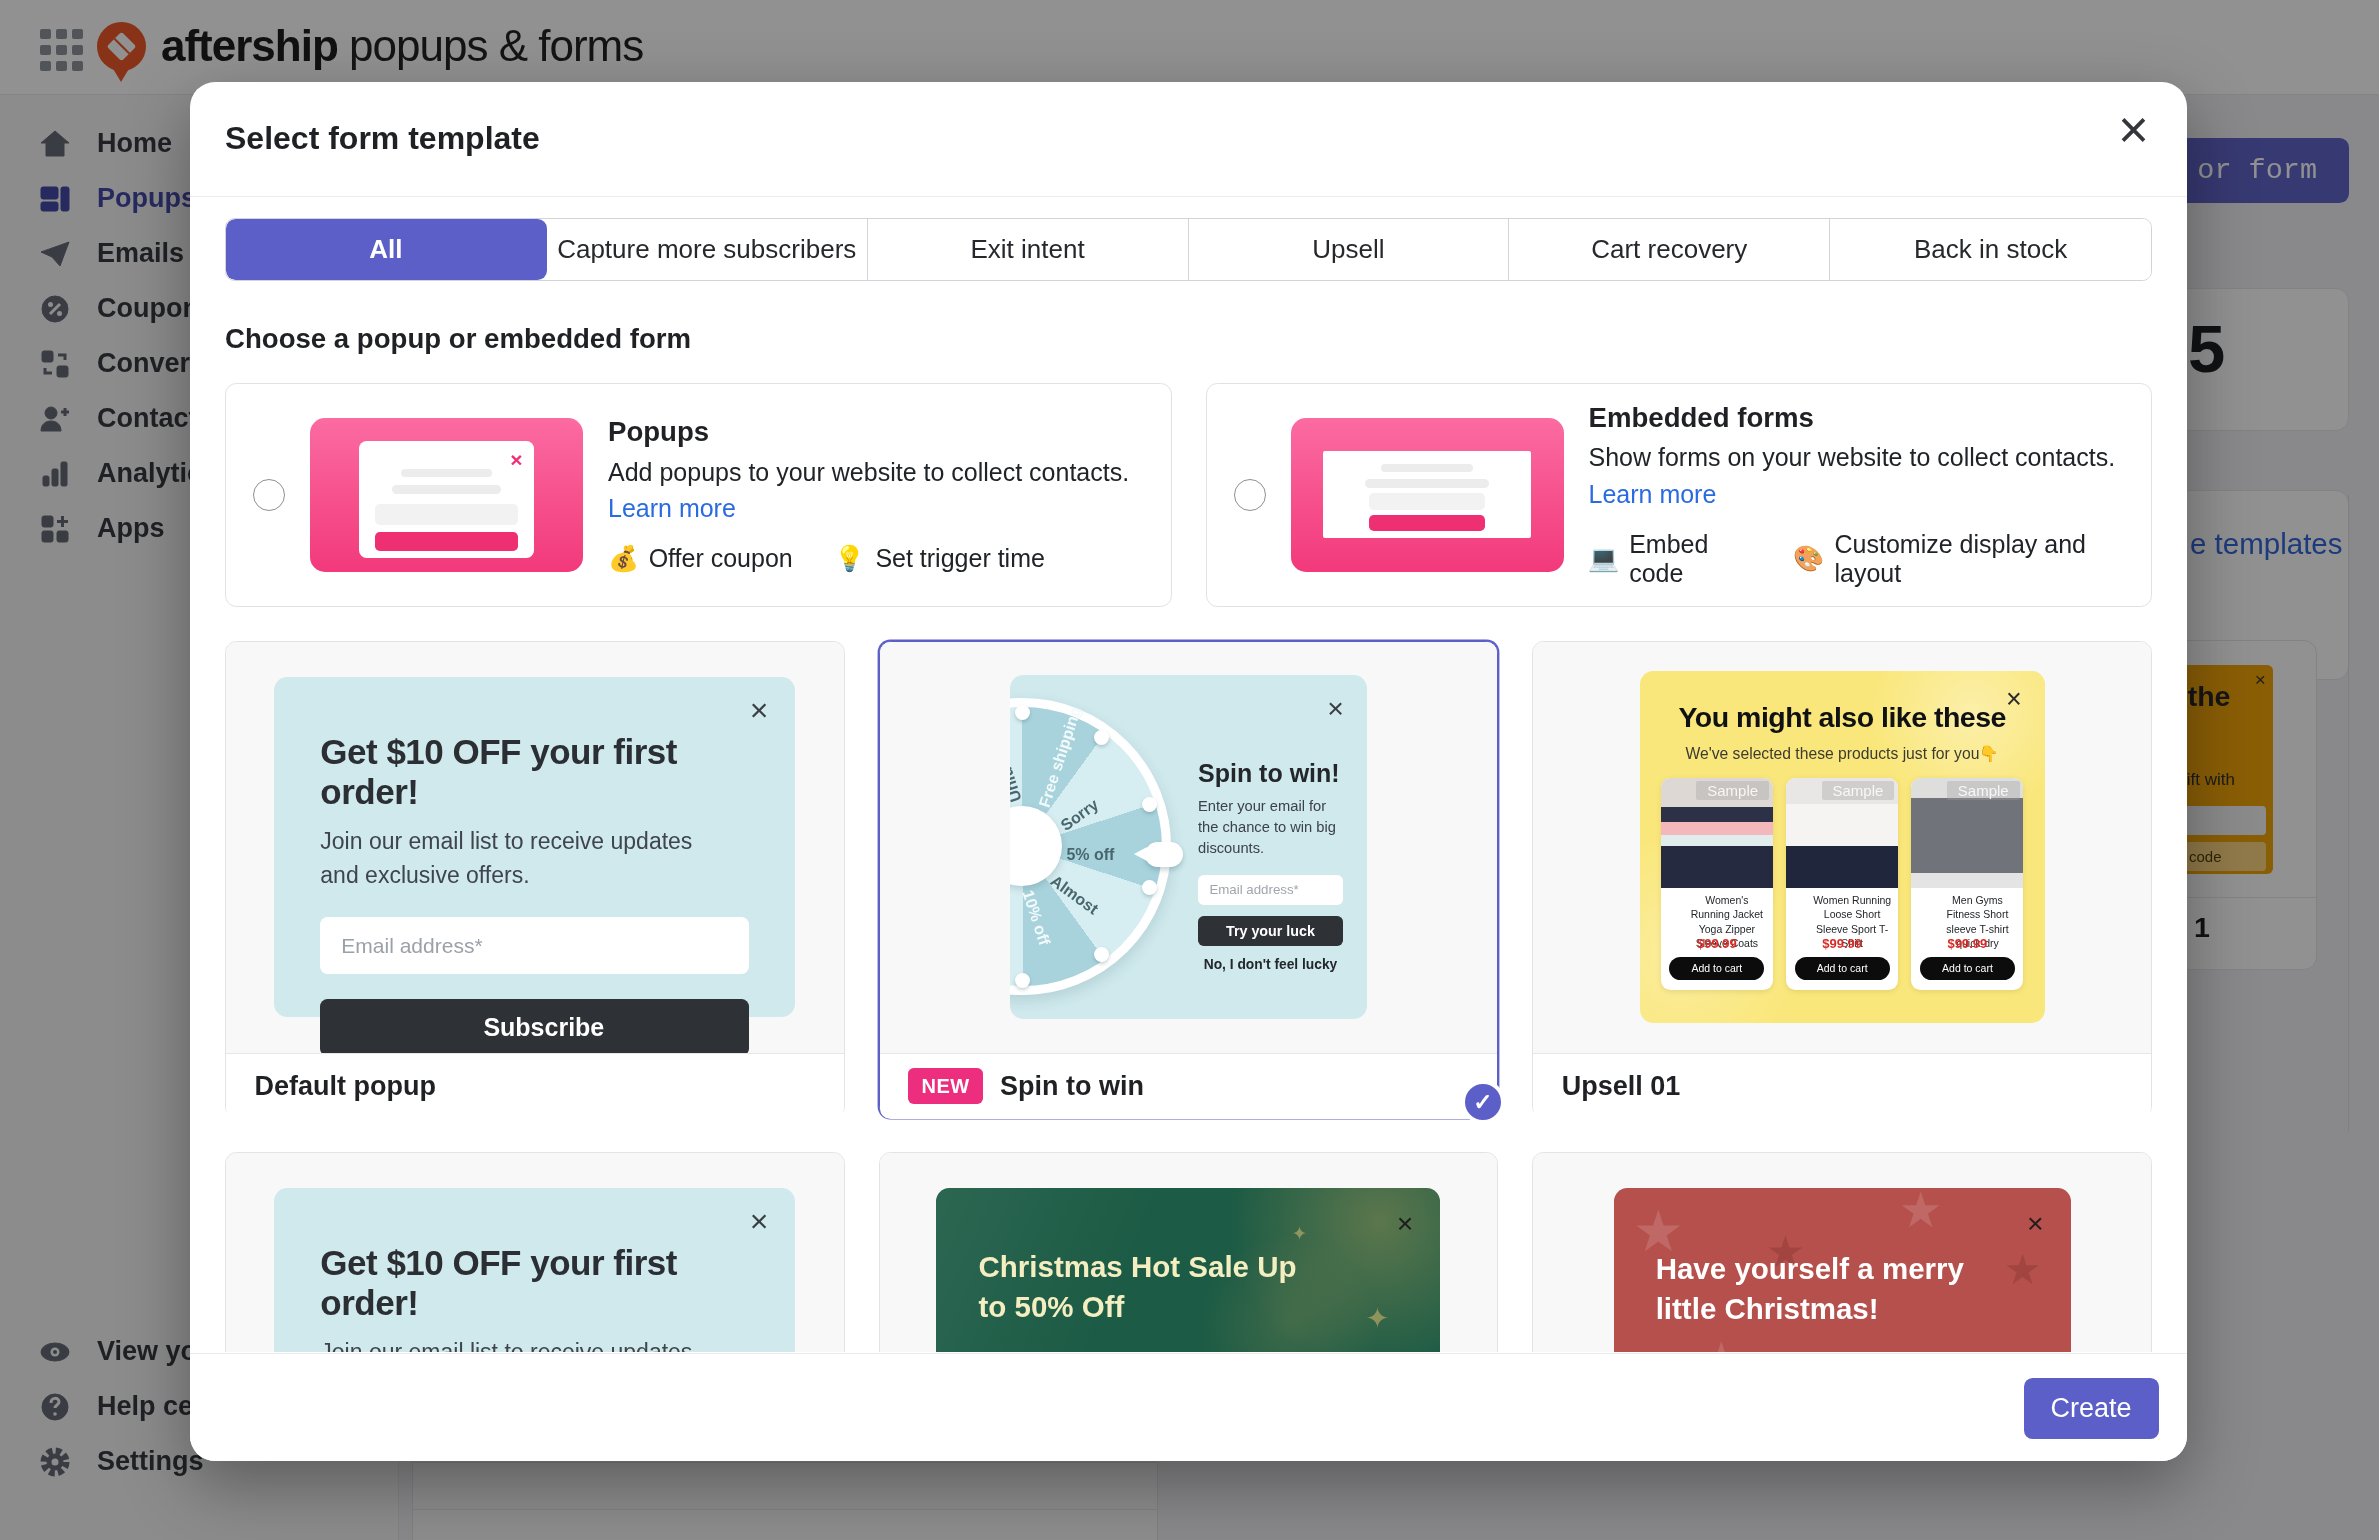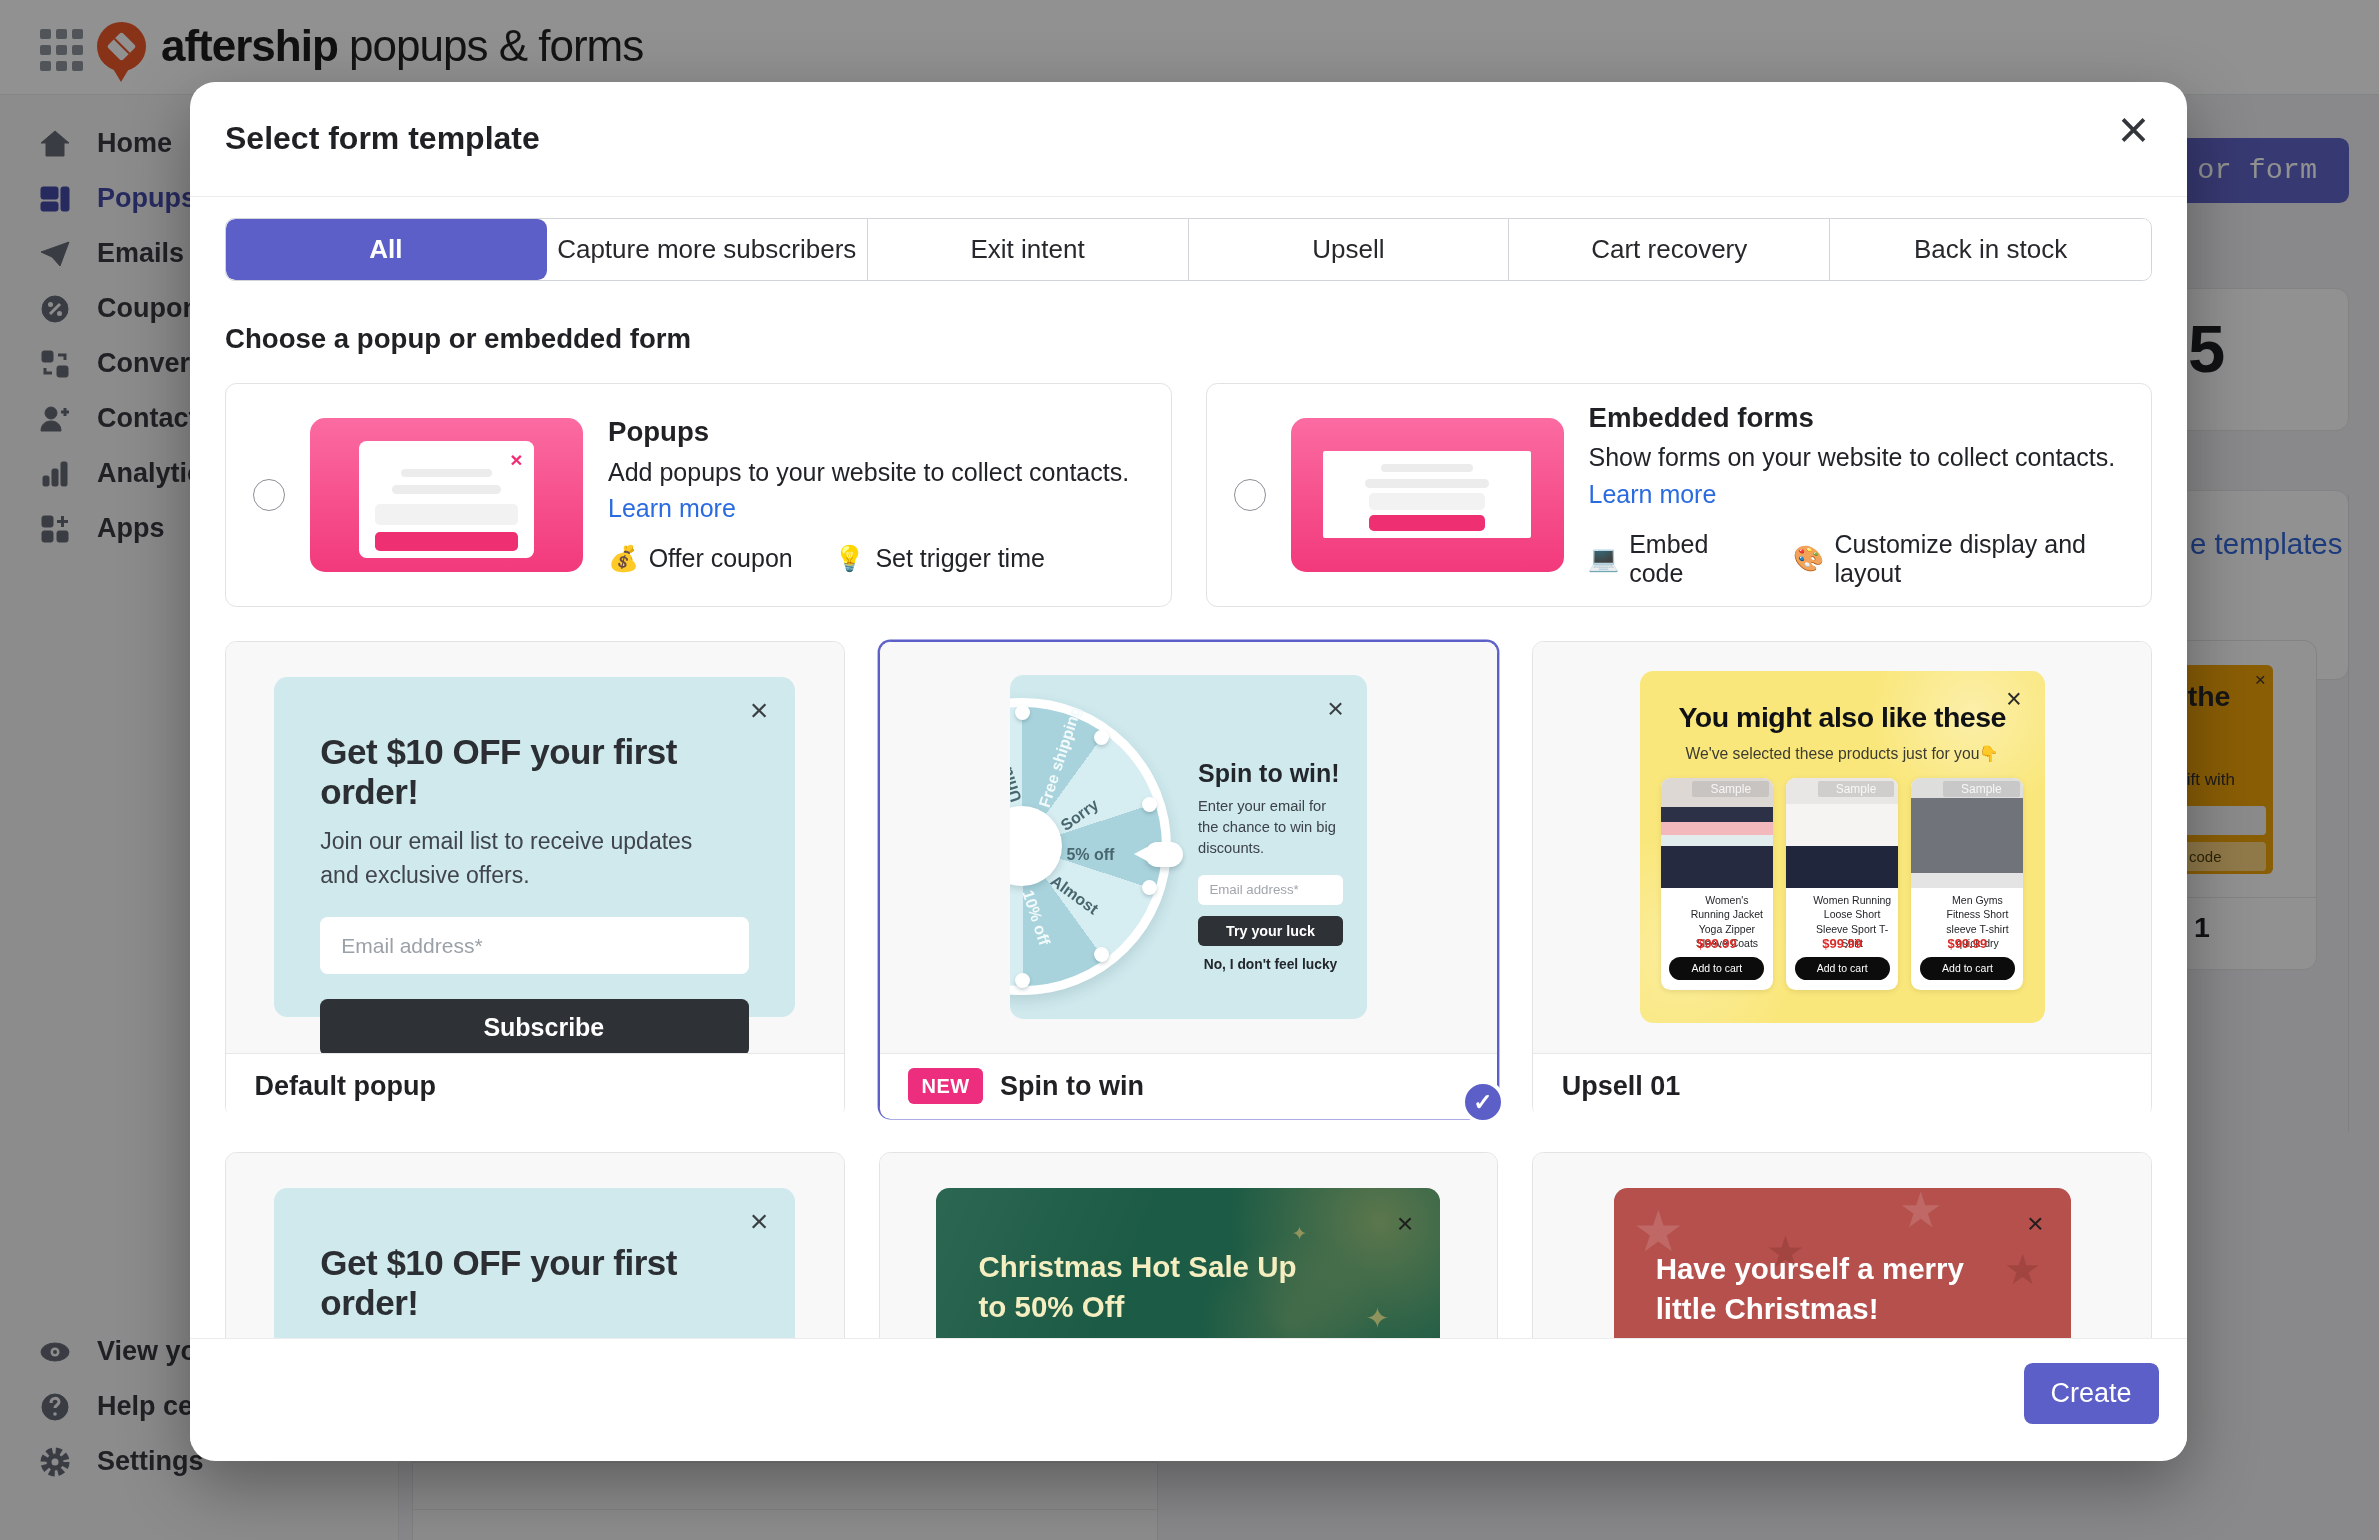--- a/index.html
+++ b/index.html
@@ -127,41 +127,41 @@
   .spin-right .sec { margin-top:10.5px; width:145px; text-align:center; font-size:13.8px; font-weight:700; color:#23272b; white-space:nowrap; }
 
   
   .upsellpop { position:relative; width:405px; height:352px; background:#fae77c; border-radius:13.3px; padding-top:30px; background-image:radial-gradient(circle at 82% 12%,rgba(255,255,255,.35),transparent 22%),radial-gradient(circle at 10% 80%,rgba(255,255,255,.25),transparent 25%); }
   .upsellpop .pv-x { top:15px; right:23px; font-size:27px; color:#2b2b2b; }
   .upsellpop h4 { text-align:center; font-size:28.5px; font-weight:800; color:#101114; letter-spacing:-0.5px; }
   .upsellpop .sub { text-align:center; font-size:15.7px; color:#3c3b30; margin-top:9.5px; }
   .prods { display:flex; justify-content:center; gap:13.3px; margin-top:15px; }
   .prod { width:112px; background:#fff; border-radius:9.5px; overflow:hidden; box-shadow:0 1.9px 4.8px rgba(120,100,20,.15); }
   .pimg { position:relative; height:110px; }
-  .pimg .tag { position:absolute; top:3.8px; right:3.8px; font-size:12px; color:rgba(255,255,255,.85); background:rgba(160,160,160,.35); padding:1px 18px; border-radius:1.9px; }
+  .pimg .tag { position:absolute; top:3.8px; right:3.8px; font-size:15px; color:rgba(255,255,255,.85); background:rgba(160,160,160,.35); padding:1px 11px; border-radius:1.9px; }
   .pimg.jacket { background:linear-gradient(180deg,#ddd8d3 0%,#ddd8d3 26%,#2c3147 26%,#2c3147 40%,#f2b8bc 40%,#f2b8bc 52%,#e2ecec 52%,#e2ecec 62%,#252a40 62%); }
   .pimg.whitetee { background:linear-gradient(180deg,#e9e7e5 0%,#e9e7e5 24%,#f5f4f2 24%,#f5f4f2 62%,#20263c 62%); }
   .pimg.graytee { background:linear-gradient(180deg,#dededd 0%,#dededd 18%,#70747a 18%,#70747a 86%,#e4e4e4 86%); }
   .pname { font-size:10.5px; line-height:1.35; text-align:center; color:#23262a; margin-top:5.7px; padding:0 4.8px; height:43px;margin-left:20px; }
   .pprice { text-align:center; font-size:13px; font-weight:800; color:#db2b27; }
   .pbtn { height:23px; margin:5.7px 8.6px 10.5px; background:#0c0c0c; border-radius:11.4px; color:#fff; font-size:10.5px; text-align:center; line-height:23px; }
 
   
   .greenpop { position:relative; width:504px; height:340px; background:#1c5b45; border-radius:13.3px; padding:34px 42px 0; overflow:hidden; background-image:linear-gradient(115deg,rgba(255,255,255,.07),transparent 35%),radial-gradient(circle at 88% 10%,rgba(210,170,90,.35),transparent 28%),radial-gradient(circle at 70% 40%,rgba(210,170,90,.18),transparent 22%); }
   .greenpop .pv-x { color:#1d1d1d; font-size:28.5px; top:21px; }
   .greenpop h4 { margin-top:25px; font-size:29.5px; font-weight:800; color:#f5eec1; line-height:1.35; width:82%; }
   .gstar { position:absolute; color:rgba(216,186,110,.55); }
   .redpop { position:relative; width:457px; height:340px; background:#b5504c; border-radius:13.3px; padding:34px 42px 0; overflow:hidden; }
   .redpop .pv-x { color:#241d1d; font-size:28.5px; top:21px; }
   .redpop h4 { margin-top:27px; font-size:29.5px; font-weight:800; color:#ffffff; line-height:1.35; width:90%; }
   .rstar { position:absolute; color:rgba(255,255,255,.14); }
   .rstar.dk { color:rgba(80,20,18,.18); }
 
   
-  .m-footer { position:absolute; left:0; bottom:15px; width:100%; height:108px; background:#fff; border-top:1px solid #ececee; }
+  .m-footer { position:absolute; left:0; bottom:0; width:100%; height:108px; background:#fff; border-top:1px solid #ececee; }
   .create-btn { position:absolute; right:28.5px; top:24px; width:135px; height:61px; background:#5b5fc7; border:none; border-radius:8.6px; color:#ffffff; font-size:27px; font-family:"Liberation Sans",sans-serif; cursor:pointer; }
 </style>
 </head>
 <body>
 
 <div id="canvas">
 
   <div class="app">
     <div class="topbar">
       <div class="grid-icon">

